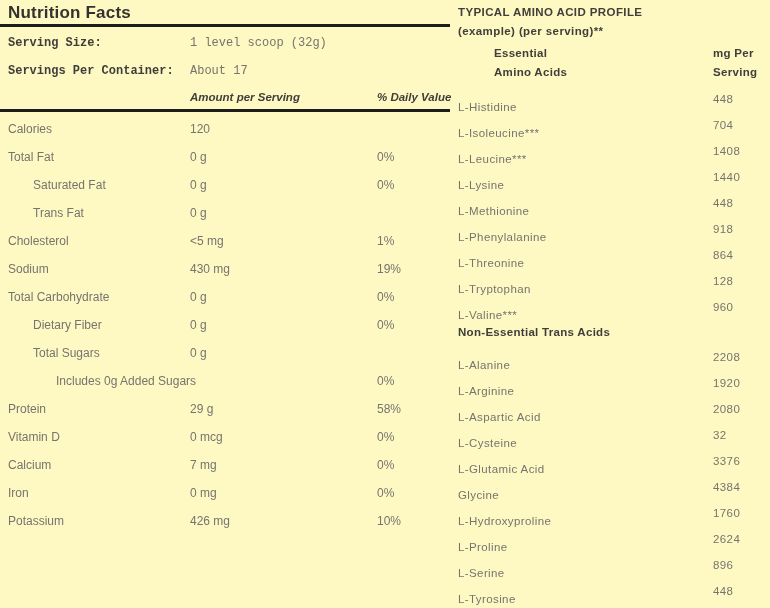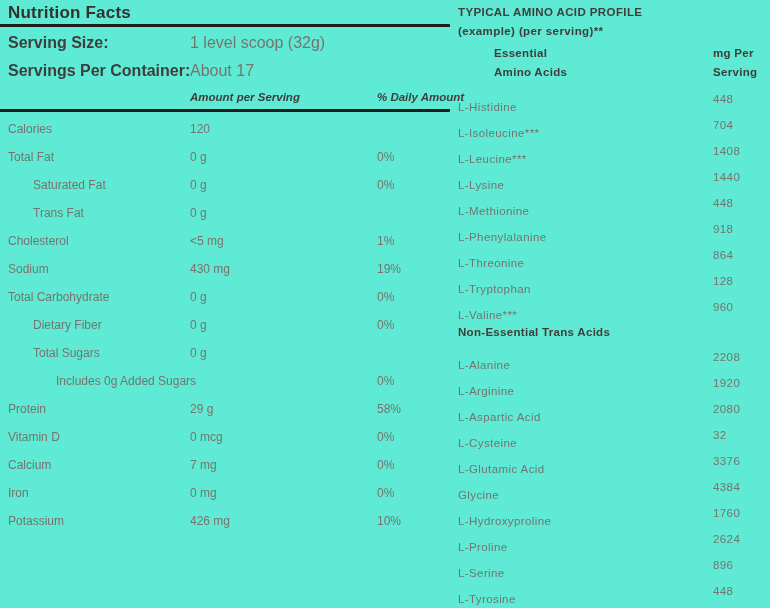--- a/index.html
+++ b/index.html
@@ -1,32 +1,32 @@
 <!DOCTYPE html>
 <html><head>
 <meta charset="utf-8">
 <style>
   html,body{margin:0;padding:0;background:#e8e8e6;}
   .page{
     position:relative;width:770px;height:608px;overflow:hidden;
-    background:#5eead4;
+    background:#fef9c3;
     font-family:"Liberation Sans",sans-serif;
     color:#76746e;
   }
   
   .np{position:absolute;top:0;left:0;width:450px;height:608px;}
   .np-title{
     position:absolute;top:3px;left:8px;
     font-size:17px;font-weight:700;color:#33322f;letter-spacing:.2px;
   }
   .rule{position:absolute;left:0;width:450px;height:3px;background:#1d1d1b;}
   .rule-top{top:24px;}
   .rule-mid{top:109px;}
   .info-rows{position:absolute;top:29px;left:0;width:450px;}
-  .info-row{position:relative;height:28px;line-height:28px;font-size:16px;}
+  .info-row{position:relative;height:28px;line-height:28px;font-size:12px;font-family:Liberation Mono, monospace;}
   .info-label{position:absolute;left:8px;font-weight:700;color:#3f3e3a;}
   .info-value{position:absolute;left:190px;color:#76746e;}
   .np-colhead{position:absolute;top:85px;left:0;width:450px;height:24px;line-height:24px;
     font-size:11.5px;font-weight:700;color:#3f3e3a;font-style:italic;}
   .np-colhead .amount-h{position:absolute;left:190px;}
   .np-colhead .dv-h{position:absolute;left:377px;white-space:nowrap;}
   .nutrient-rows{position:absolute;top:115px;left:0;width:450px;}
   .n-row{position:relative;height:28px;line-height:28px;font-size:12px;}
   .n-label{position:absolute;white-space:nowrap;}
   .n-label.ind0{left:8px;}
@@ -67,21 +67,21 @@
   </div>
 
   <div class="info-row">
     <span class="info-label">Servings Per Container:</span>
     <span class="info-value">About 17</span>
   </div>
 </div>
 
     <div class="np-colhead">
       <span class="amount-h">Amount per Serving</span>
-      <span class="dv-h">% Daily Amount</span>
+      <span class="dv-h">% Daily Value</span>
     </div>
     <div class="rule rule-mid"></div>
 
     <div class="nutrient-rows" id="nutrient-rows">
   <div class="n-row">
     <span class="n-label ind0">Calories</span>
     <span class="n-amount">120</span>
     <span class="n-dv"></span>
   </div>
 

